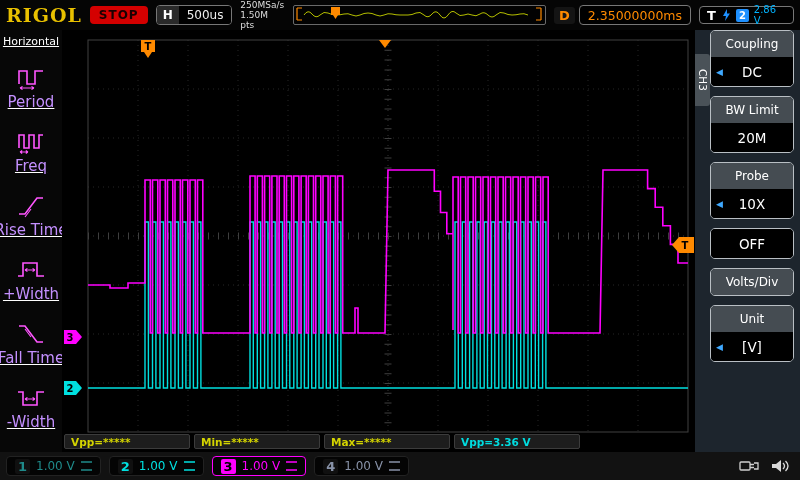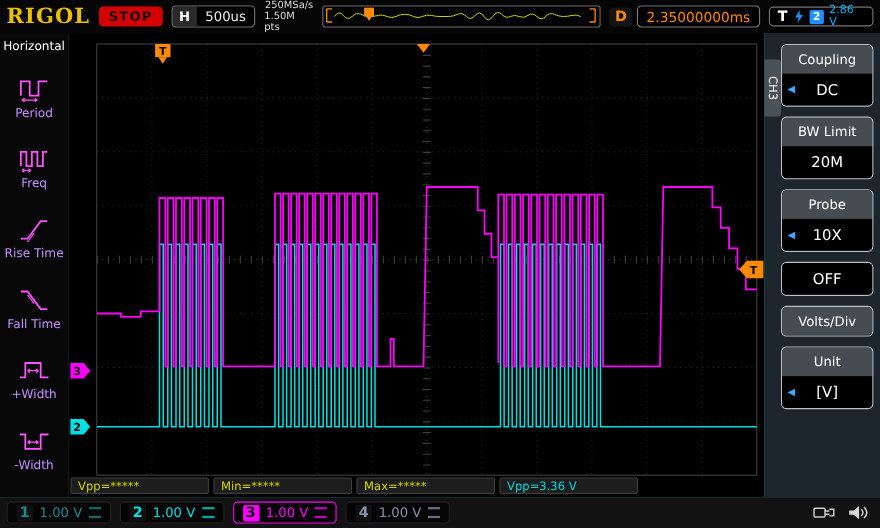--- a/index.html
+++ b/index.html
@@ -1,68 +1,68 @@
 <!DOCTYPE html>
 <html><head>
 <meta charset="utf-8">
 <style>
   html,body{margin:0;padding:0;background:#222;}
-  #screen{position:relative;width:800px;height:480px;background:#14b8a6;overflow:hidden;
+  #screen{position:relative;width:800px;height:480px;background:#4c1d95;overflow:hidden;
           font-family:"DejaVu Sans","Liberation Sans",sans-serif;color:#fff;font-size:12px;}
 
   
   #topbar{position:absolute;left:0;top:0;width:800px;height:30px;background:#050505;
           display:flex;align-items:center;gap:8px;padding:0 4px;box-sizing:border-box;}
   .brand{font-family:"DejaVu Serif","Liberation Serif",serif;font-weight:bold;font-size:19px;
          color:#e8c000;letter-spacing:1px;margin-left:2px;}
   .stop-chip{background:#d40000;color:#1a0000;font-weight:bold;font-size:12px;border-radius:4px;
              padding:2px 9px;letter-spacing:1px;}
   .hgroup{display:flex;align-items:stretch;border:1px solid #777;border-radius:4px;overflow:hidden;height:18px;}
   .hgroup .h-label{background:#2a2a2a;color:#fff;font-weight:bold;padding:1px 6px;display:flex;align-items:center;}
   .hgroup .tbase{background:#000;color:#eee;padding:1px 8px;display:flex;align-items:center;}
-  .rates{display:flex;flex-direction:column;justify-content:center;font-size:9px;line-height:10px;color:#ddd;align-items:flex-end;}
+  .rates{display:flex;flex-direction:column;justify-content:center;font-size:9px;line-height:10px;color:#ddd;}
   .preview{position:relative;width:252px;height:18px;border:1px solid #6a6a6a;border-radius:2px;background:#020202;}
   .dgroup{display:flex;align-items:center;gap:4px;}
   .d-label{color:#ff8a00;font-weight:bold;font-size:13px;background:#141414;border-radius:3px;padding:1px 5px;}
   .d-value{border:1px solid #777;border-radius:4px;background:#000;color:#ff8a00;
            padding:1px 8px;font-size:12.5px;height:16px;display:flex;align-items:center;}
   .tgroup{display:flex;align-items:center;gap:5px;border:1px solid #777;border-radius:4px;
           background:#000;padding:1px 7px;height:18px;box-sizing:border-box;margin-left:auto;margin-right:2px;}
   .t-label{color:#fff;font-weight:bold;font-size:13px;}
   .t-src{background:#1e90ff;color:#fff;font-size:10px;font-weight:bold;border-radius:2px;
          width:13px;height:13px;display:flex;align-items:center;justify-content:center;}
   .t-level{color:#00b4ff;font-size:10px;}
 
   
-  #left-sidebar{position:absolute;left:0;top:30px;width:62px;height:422px;background:#070707;}
+  #left-sidebar{position:absolute;left:0;top:30px;width:62px;height:422px;background:#070707;text-decoration:underline;}
   .lmenu-title{color:#fff;font-size:11px;text-align:center;padding-top:5px;height:21px;}
   .lmenu-item{height:64px;display:flex;flex-direction:column;align-items:center;justify-content:center;cursor:pointer;}
-  .lmenu-item .lbl{color:#c490ff;font-size:11px;margin-top:2px;white-space:nowrap;}
+  .lmenu-item .lbl{color:#c490ff;font-size:15px;margin-top:2px;white-space:nowrap;}
   .wicon{stroke:#ff55ff;stroke-width:1.6;fill:none;}
   .wicon.thin{stroke-width:1.1;}
 
   
   #scope{position:absolute;left:62px;top:30px;width:633px;height:422px;background:#000;}
   .gline{stroke:#262626;stroke-dasharray:1 4;}
   .gline.center{stroke:#343434;}
   .tickline-h{stroke:#3f3f3f;stroke-width:7;stroke-dasharray:1 9;}
   .tickline-v{stroke:#3f3f3f;stroke-width:7;stroke-dasharray:1 8.8;}
   .grid-border{fill:none;stroke:#404040;stroke-width:1;}
   .trace{fill:none;stroke-linejoin:miter;stroke-linecap:butt;}
   .marker-text{font-size:10px;font-weight:bold;fill:#000;font-family:"DejaVu Sans",sans-serif;}
   #meas-row{position:absolute;left:2px;top:404px;width:629px;height:16px;display:flex;gap:4px;}
   .meas{width:126px;height:15px;background:#1d1d1d;border:1px solid #3c3c3c;border-radius:2px;
-        font-size:10.5px;font-weight:normal;display:flex;align-items:center;padding-left:6px;box-sizing:border-box;}
+        font-size:10.5px;font-weight:bold;display:flex;align-items:center;padding-left:6px;box-sizing:border-box;}
 
   
   #right-sidebar{position:absolute;left:695px;top:30px;width:105px;height:422px;background:#1d252d;}
   .rtab{position:absolute;left:0;top:24px;width:15px;height:52px;background:#4a5258;color:#fff;
         font-size:10.5px;writing-mode:vertical-rl;display:flex;align-items:center;justify-content:center;
         border-radius:0 3px 3px 0;}
-  .rmenu{position:absolute;left:15px;top:10px;width:84px;}
+  .rmenu{position:absolute;left:15px;top:0;width:84px;}
   .menu-item{border:1px solid #b9bfc4;border-radius:5px;overflow:hidden;margin-bottom:9px;cursor:pointer;}
   .menu-title{background:#454c52;color:#fff;font-size:12px;height:26px;display:flex;align-items:center;justify-content:center;}
   .menu-value{background:#000;color:#fff;font-size:13.5px;height:29px;display:flex;align-items:center;justify-content:center;position:relative;}
   .menu-arrow{position:absolute;left:5px;color:#3fa9ff;font-size:9px;}
 
   
   #bottombar{position:absolute;left:0;top:452px;width:800px;height:28px;background:#121212;
              display:flex;align-items:center;gap:8px;padding:0 6px;box-sizing:border-box;}
   .ch-box{--chc:#888;display:flex;align-items:center;gap:6px;background:#040404;border:1px solid #222;
           border-radius:4px;padding:2px 8px;height:20px;box-sizing:border-box;min-width:88px;cursor:pointer;}
@@ -137,32 +137,32 @@
     <div class="lmenu-item">
       <svg width="30" height="26" viewBox="0 0 30 26">
         <path class="wicon" d="M3,21 H9 L21,5 H27"></path>
         <path class="wicon thin" d="M9,24 L15,16"></path>
       </svg>
       <span class="lbl">Rise Time</span>
     </div>
 
     <div class="lmenu-item">
       <svg width="30" height="26" viewBox="0 0 30 26">
+        <path class="wicon" d="M2,19 H7 V6 H21 V19 H28"></path>
+        <path class="wicon thin" d="M9,13 H19 M9,13 l2.4,-1.6 M9,13 l2.4,1.6 M19,13 l-2.4,-1.6 M19,13 l-2.4,1.6"></path>
+      </svg>
+      <span class="lbl">+Width</span>
+    </div>
+
+    <div class="lmenu-item">
+      <svg width="30" height="26" viewBox="0 0 30 26">
         <path class="wicon" d="M3,5 H9 L21,21 H27"></path>
         <path class="wicon thin" d="M9,8 L15,16"></path>
       </svg>
       <span class="lbl">Fall Time</span>
-    </div>
-
-    <div class="lmenu-item">
-      <svg width="30" height="26" viewBox="0 0 30 26">
-        <path class="wicon" d="M2,19 H7 V6 H21 V19 H28"></path>
-        <path class="wicon thin" d="M9,13 H19 M9,13 l2.4,-1.6 M9,13 l2.4,1.6 M19,13 l-2.4,-1.6 M19,13 l-2.4,1.6"></path>
-      </svg>
-      <span class="lbl">+Width</span>
     </div>
 
     <div class="lmenu-item">
       <svg width="30" height="26" viewBox="0 0 30 26">
         <path class="wicon" d="M2,7 H7 V20 H21 V7 H28"></path>
         <path class="wicon thin" d="M9,14 H19 M9,14 l2.4,-1.6 M9,14 l2.4,1.6 M19,14 l-2.4,-1.6 M19,14 l-2.4,1.6"></path>
       </svg>
       <span class="lbl">-Width</span>
     </div>
   </div>

